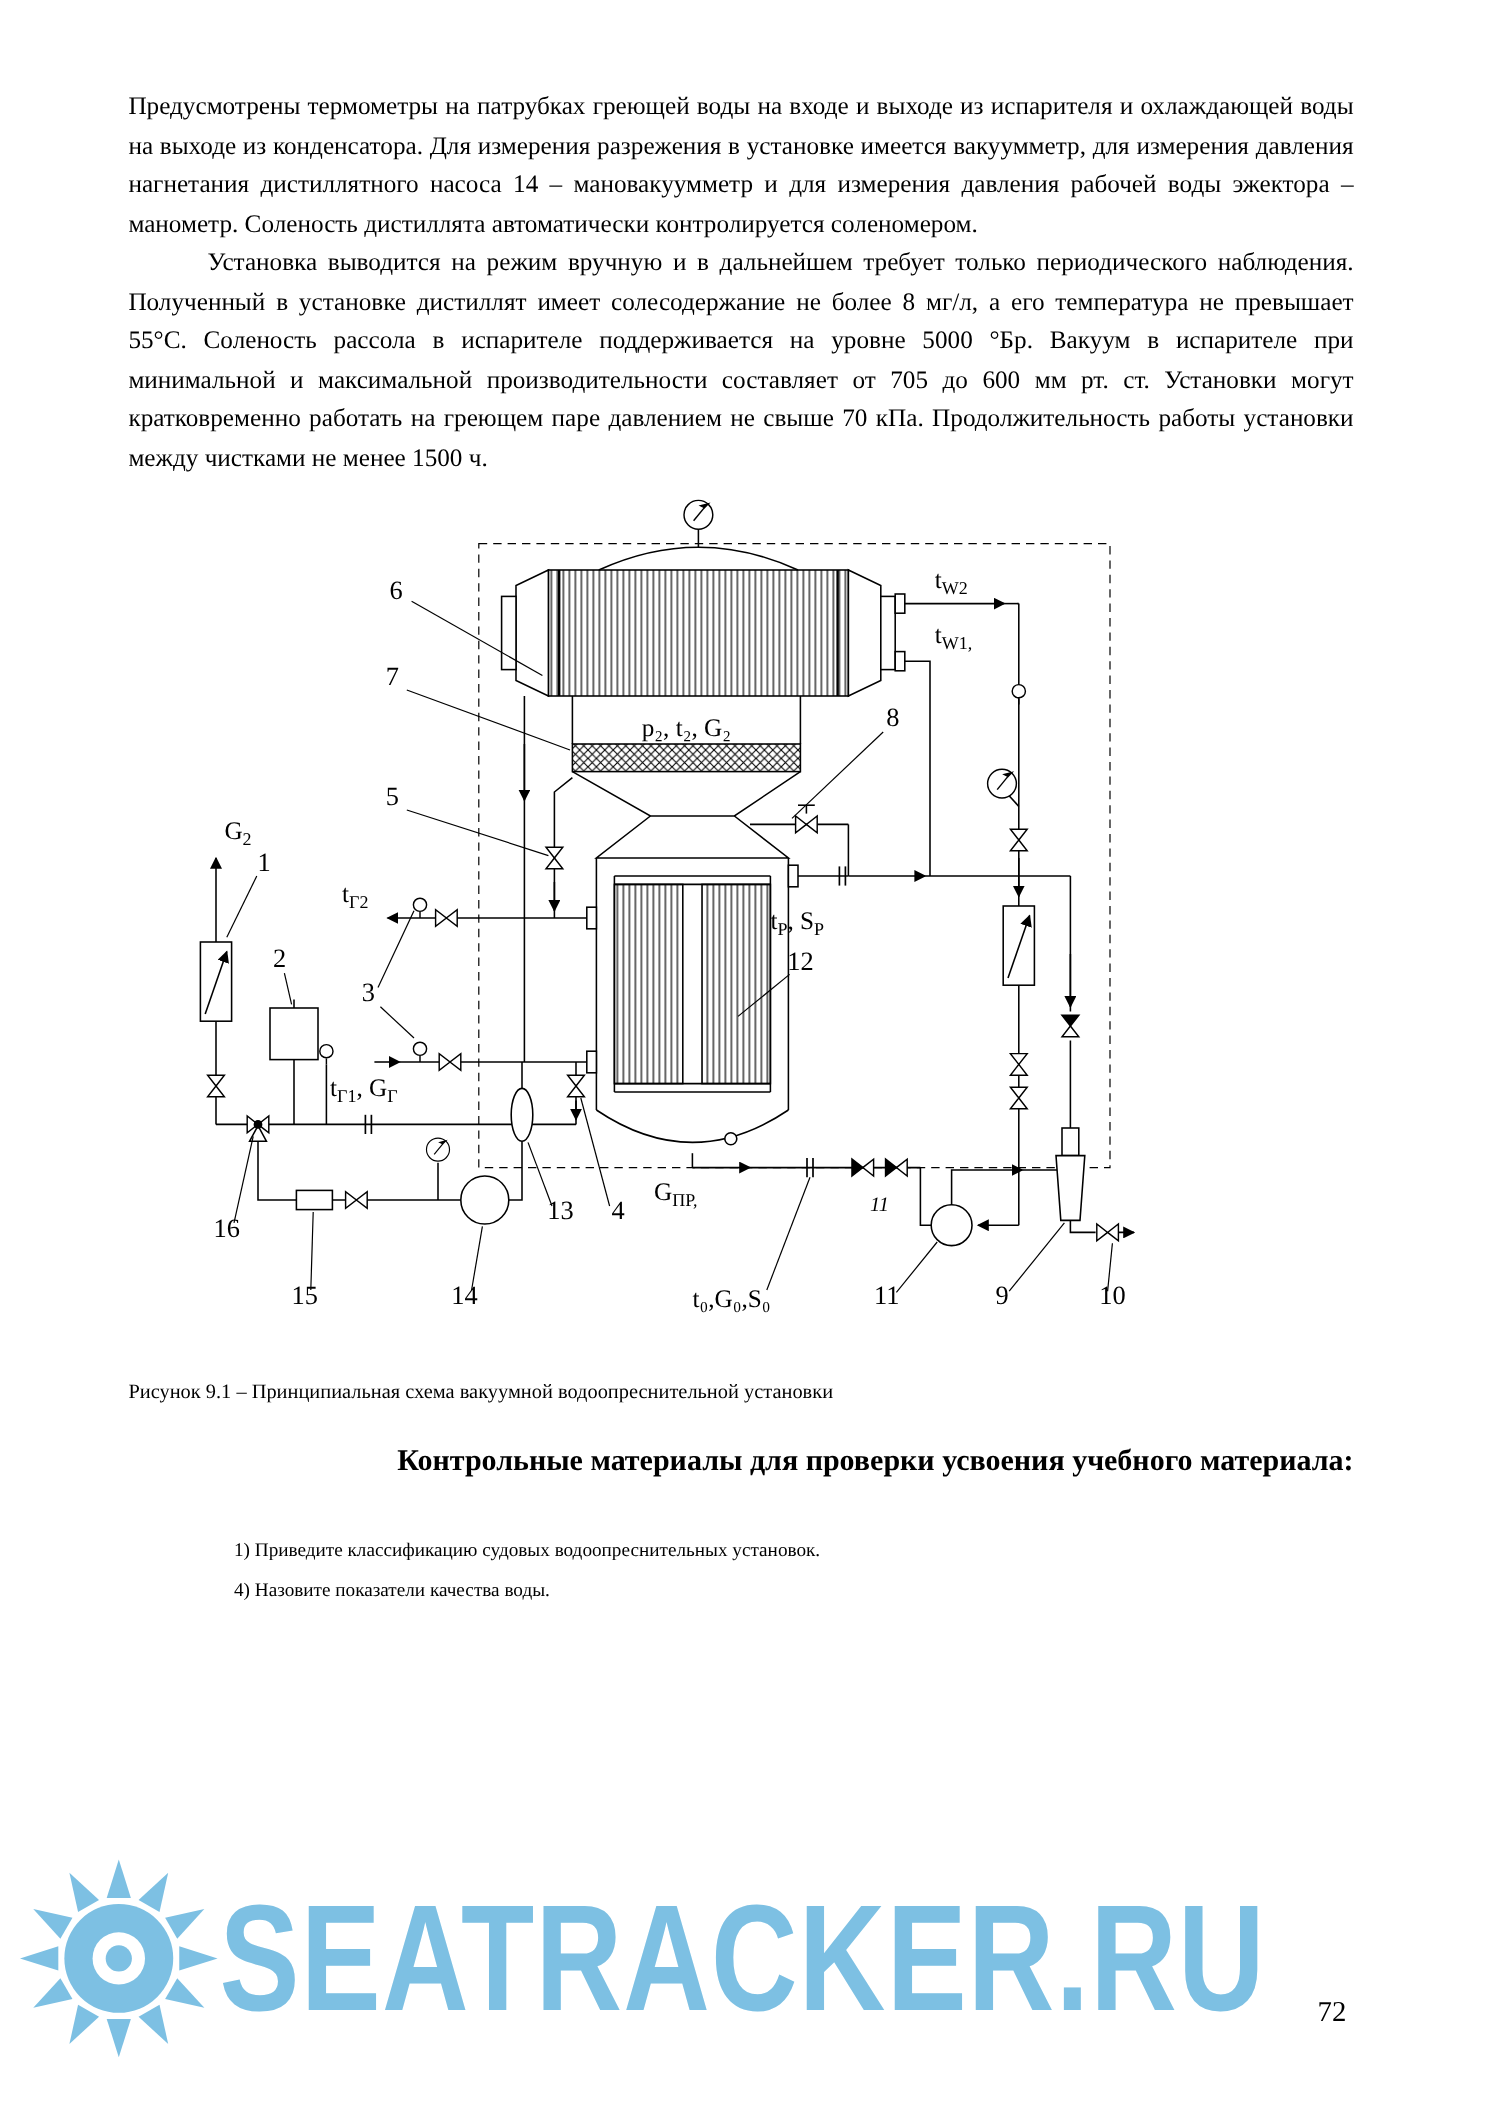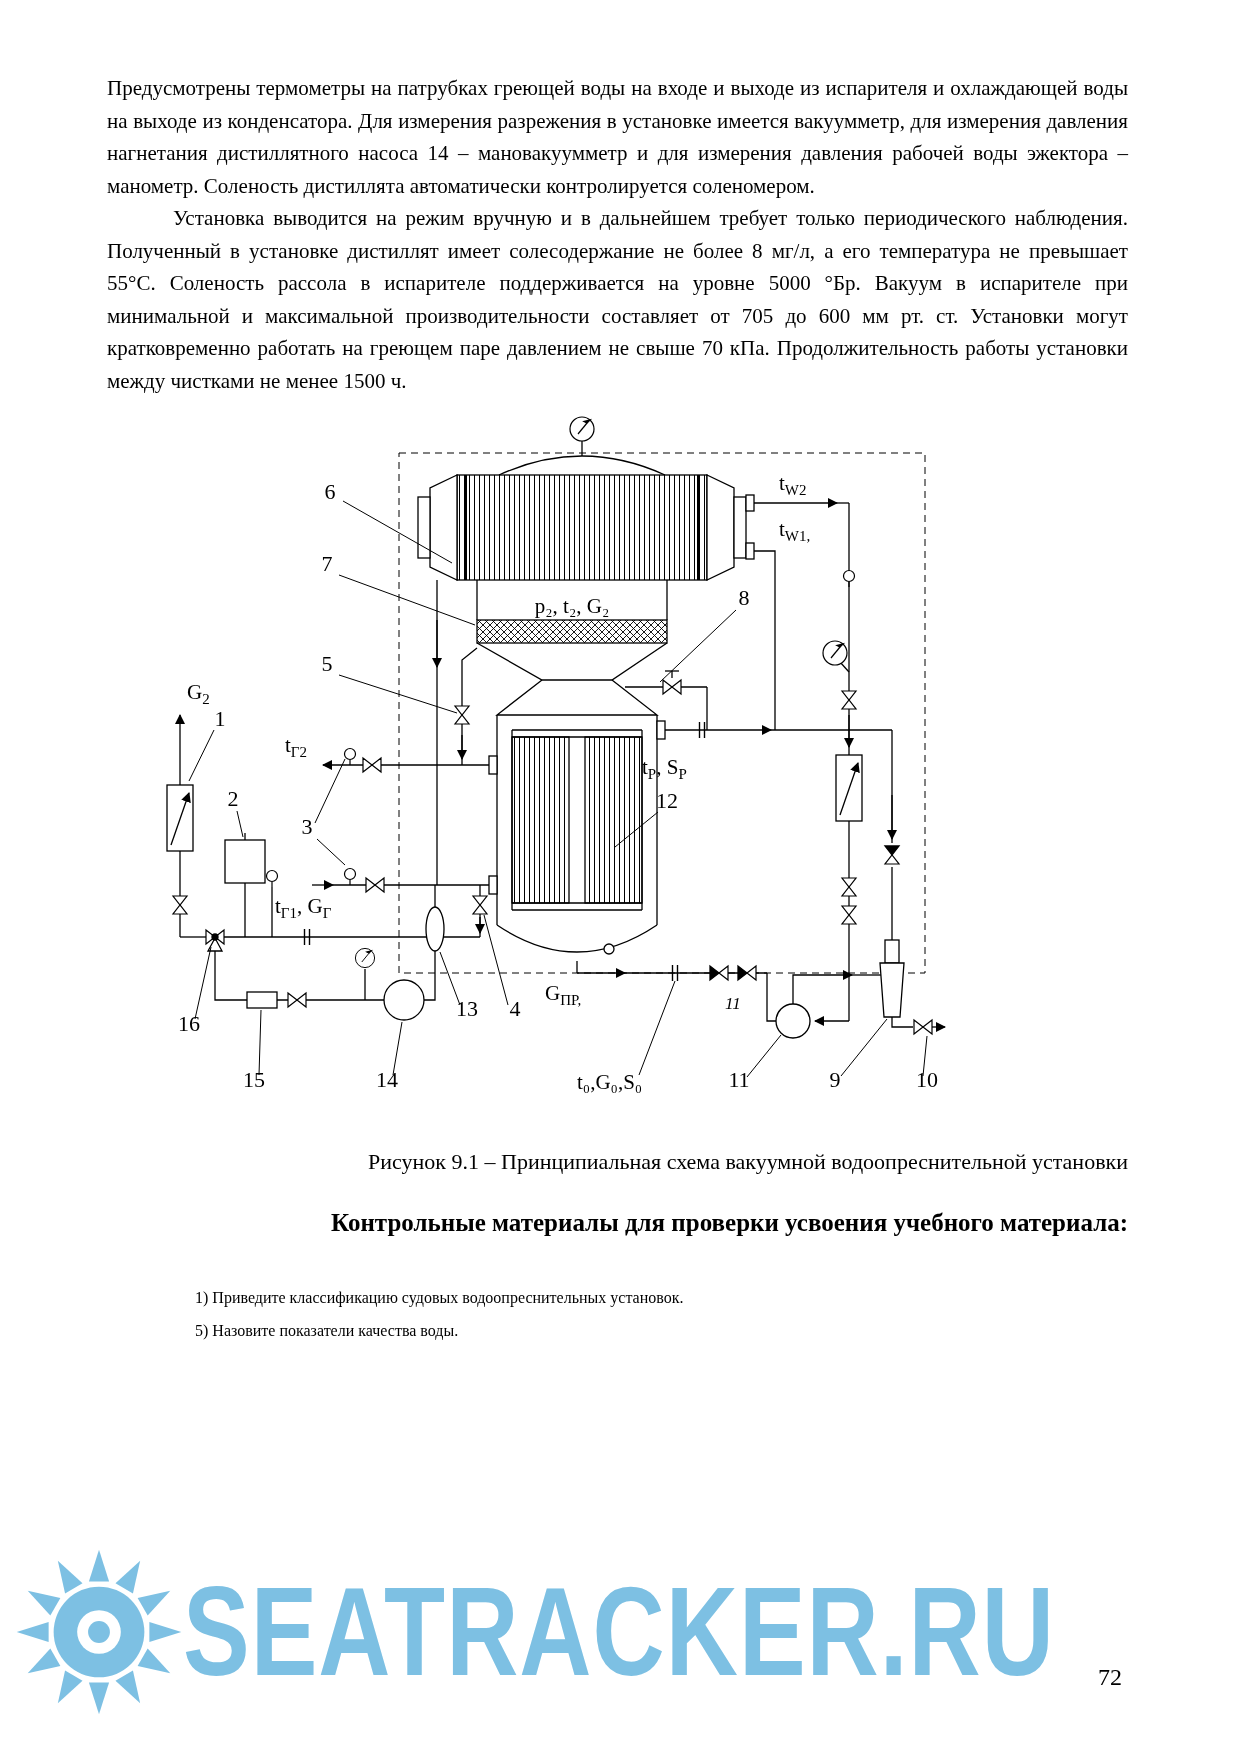--- a/index.html
+++ b/index.html
@@ -4,21 +4,21 @@
 <style>
   * { margin:0; padding:0; box-sizing:border-box; }
   body{
     background:#ffffff; width:1240px; height:1754px; position:relative;
     font-family:"Liberation Serif","DejaVu Serif",serif; color:#000; overflow:hidden;
   }
   .content{ position:absolute; left:107px; top:72px; width:1021px; }
   p.para{ font-size:21px; line-height:32.5px; text-align:justify; }
   p.indent{ text-indent:66px; }
   figure{ margin:18px 0 0 40px; }
-  figcaption{ margin-top:30px; margin-left:-40px; text-align:right; font-size:22px; }
+  figcaption{ margin-top:30px; margin-left:-40px; text-align:left; font-size:17px; }
   .heading{ margin-top:34px; text-align:right; font-weight:bold; font-size:25px; }
   .questions{ margin-top:44px; margin-left:88px; font-size:16px; line-height:33px; }
   .pagenum{ position:absolute; right:118px; top:1664px; font-size:24px; }
   .watermark{ position:absolute; left:15px; top:1548px; display:flex; align-items:center; mix-blend-mode:multiply; }
   .wm-sun{ width:168px; height:168px; flex:0 0 auto; }
   .wm-text{
     font-family:"Liberation Sans","DejaVu Sans",sans-serif; font-weight:800; font-size:97px;
     letter-spacing:1px; color:#7dc0e3; white-space:nowrap;
     transform:scale(1.03,1.3); transform-origin:left center;
   }
@@ -262,21 +262,21 @@
         <text x="430" y="674">t₀,G₀,S₀</text>
       </g>
     </svg>
     <figcaption>Рисунок 9.1 – Принципиальная схема вакуумной водоопреснительной установки</figcaption>
   </figure>
 
   <p class="heading">Контрольные материалы для проверки усвоения учебного материала:</p>
 
   <div class="questions">
     <div>1) Приведите классификацию судовых водоопреснительных установок.</div>
-    <div>5) Назовите показатели качества воды.</div>
+    <div>4) Назовите показатели качества воды.</div>
   </div>
 
 </div>
 
 <div class="pagenum">72</div>
 
 <div class="watermark">
   <svg class="wm-sun" viewBox="0 0 100 100">
     <g fill="#7dc0e3">
       <polygon points="50,1 44,20 56,20"></polygon>

